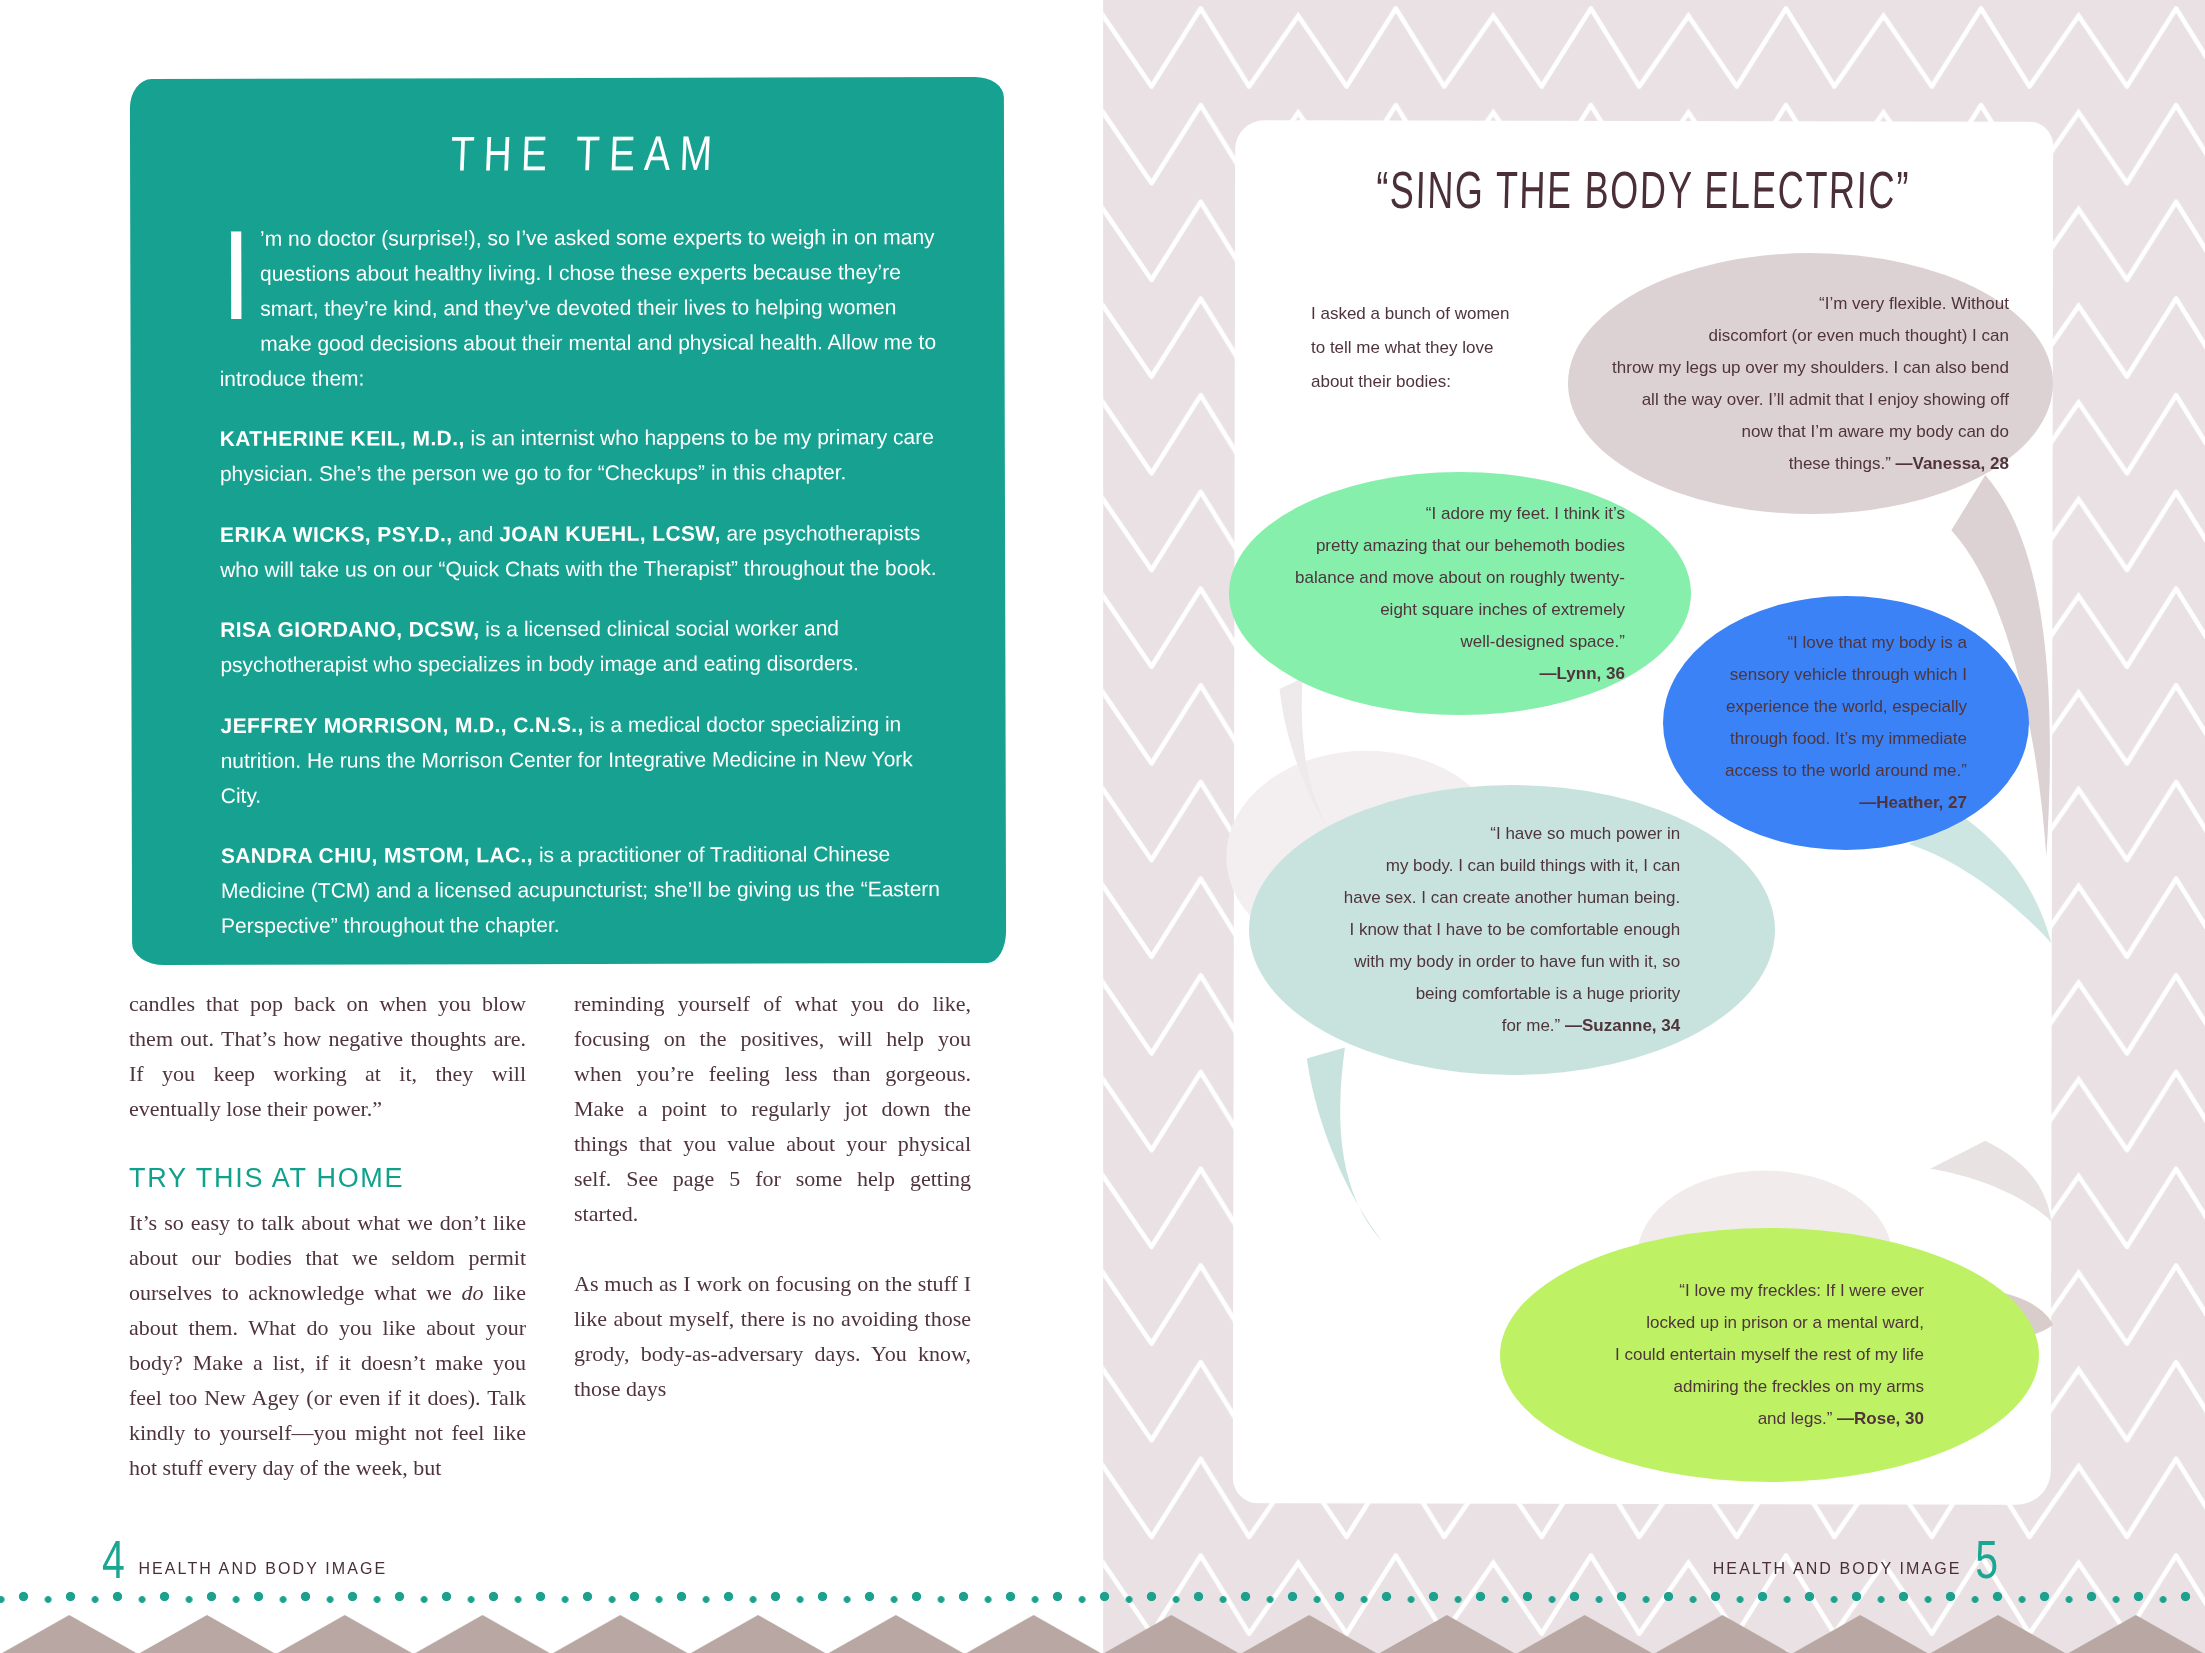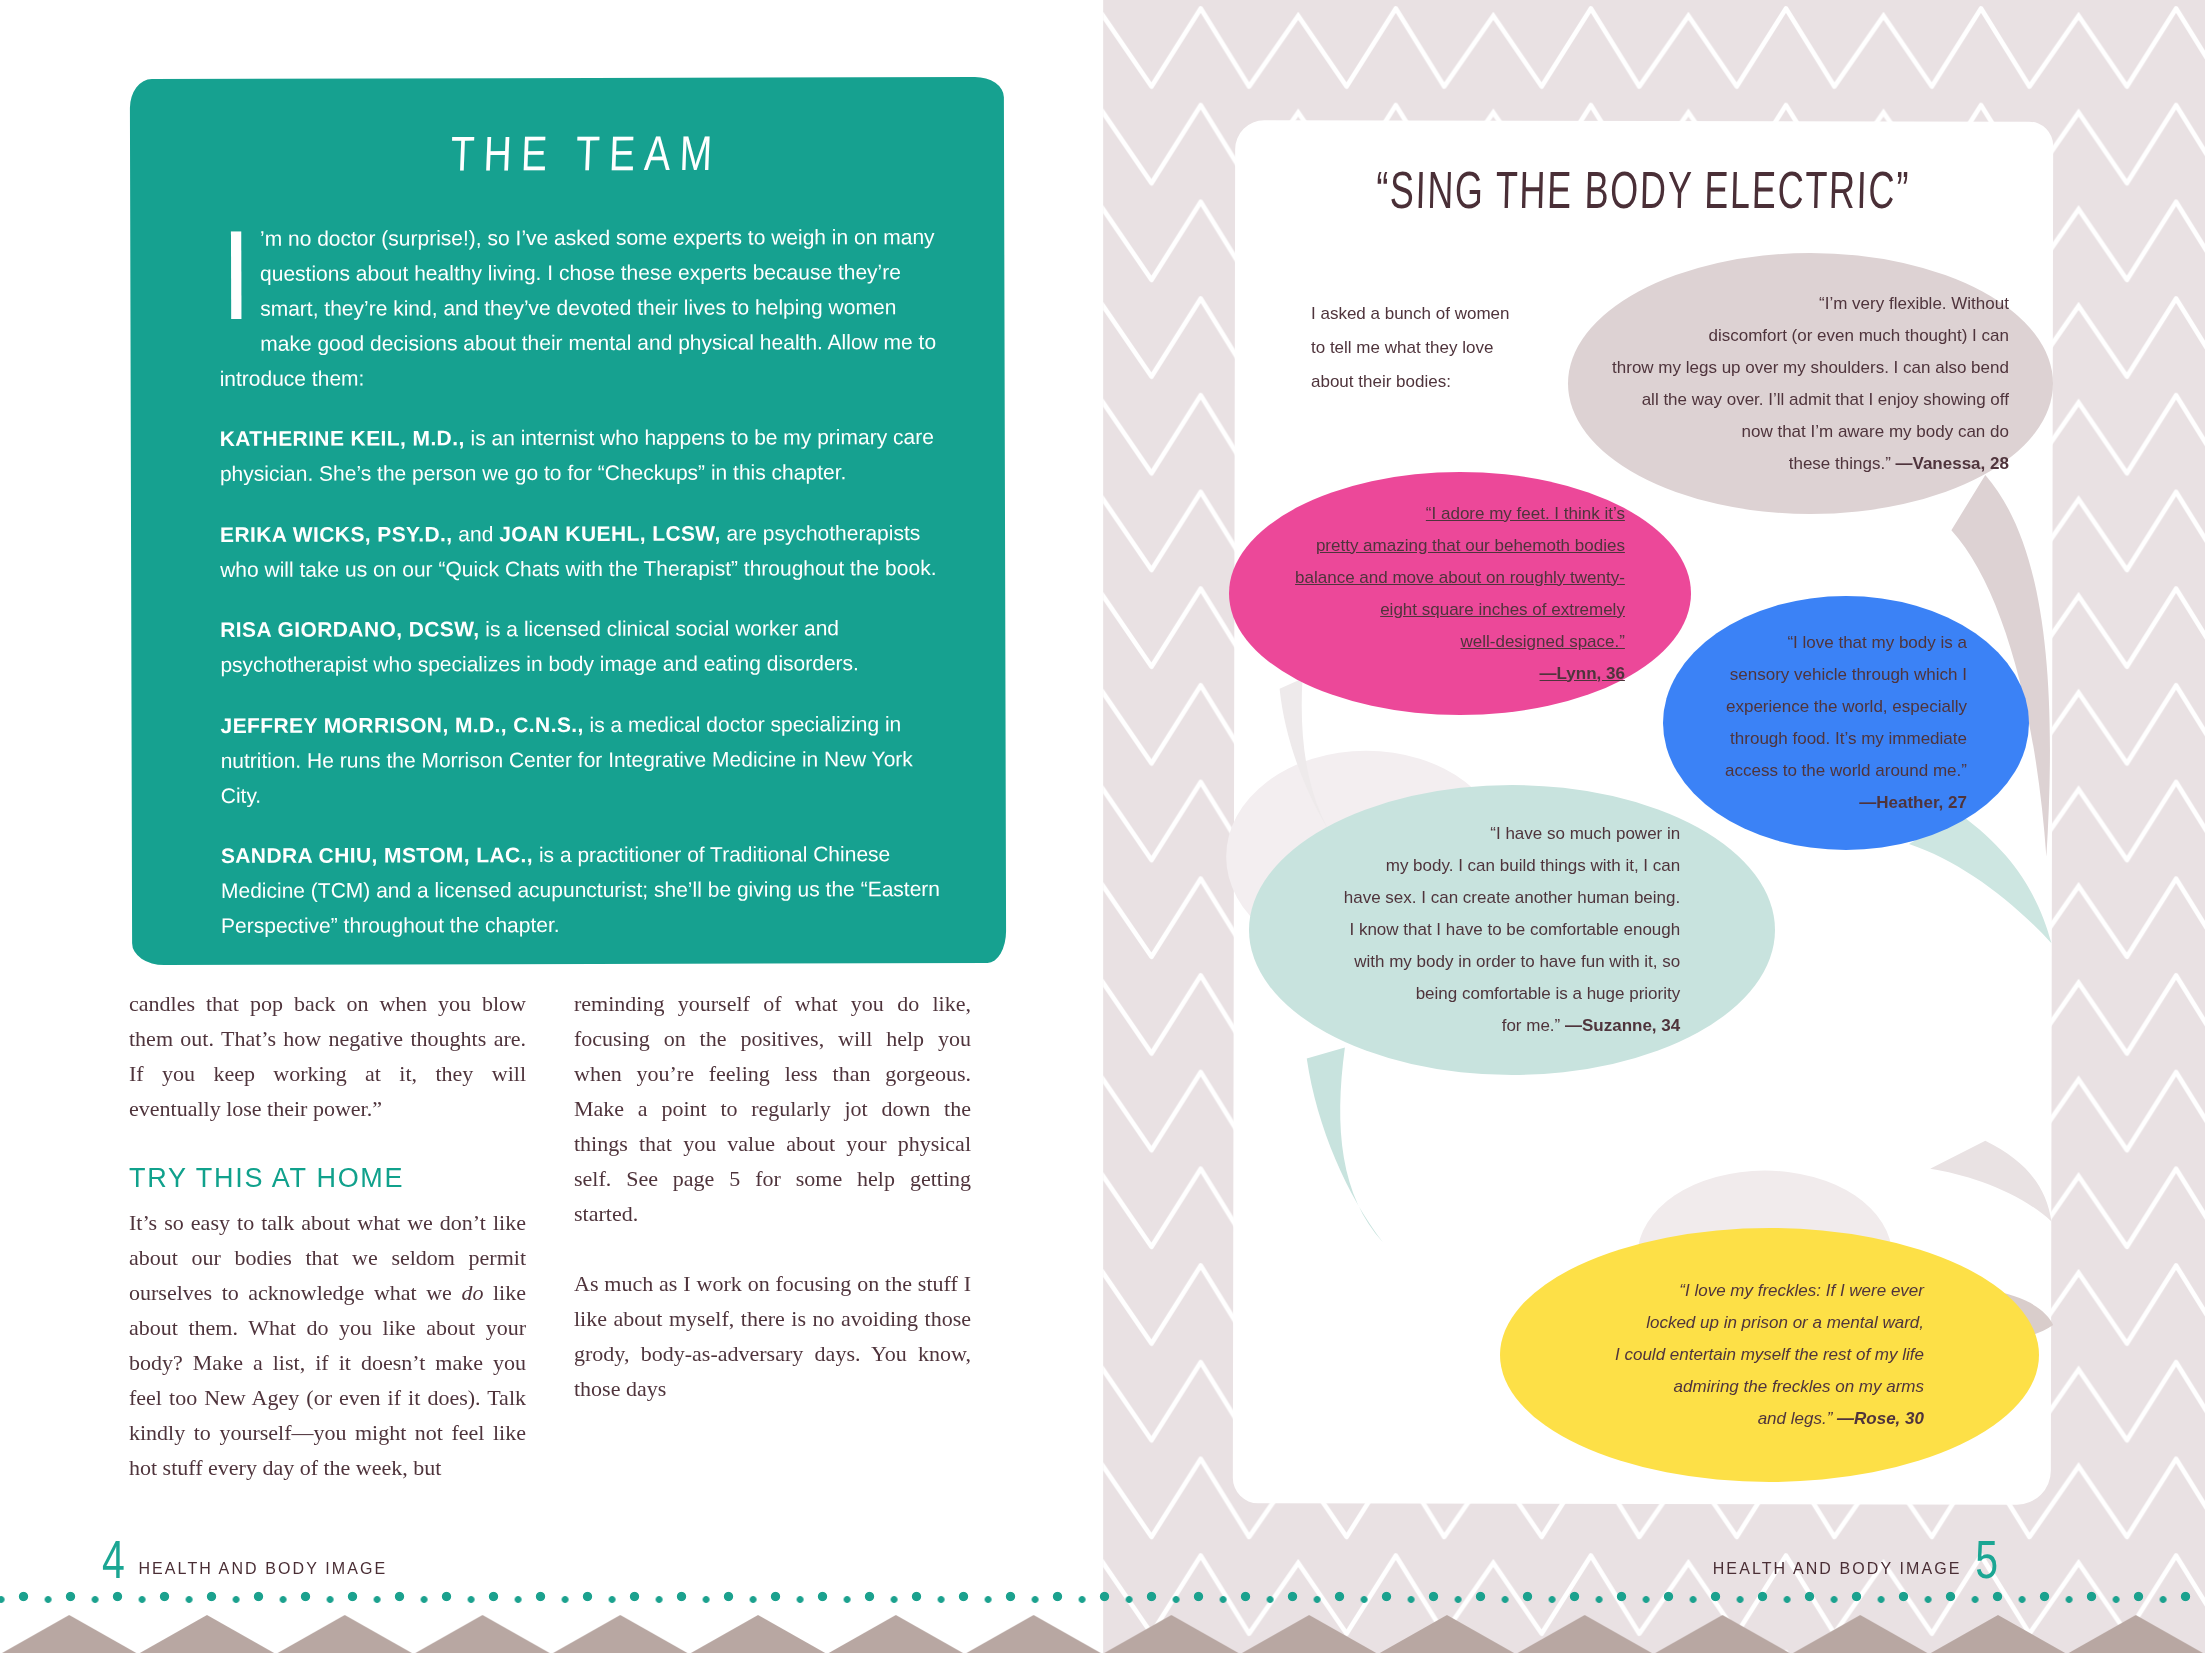--- a/index.html
+++ b/index.html
@@ -67,25 +67,25 @@
     font-size:17px;line-height:34px;color:#4f343c;white-space:pre-line;text-align:left;
   }
   .tails-layer{position:absolute;left:0;top:0;}
   .bubble{
     position:absolute;border-radius:50%;display:flex;align-items:center;justify-content:center;
     text-align:right;font-size:17px;line-height:32px;color:#4f343c;
     padding:8.5px 13.6px;box-sizing:border-box;white-space:pre-line;
   }
   .bubble strong{font-weight:700;}
   .b-vanessa{left:465px;top:253px;width:485px;height:261px;background:#ddd2d3;}
-  .b-lynn{left:126px;top:472px;width:462px;height:243px;background:#ec4899;text-decoration:underline;}
+  .b-lynn{left:126px;top:472px;width:462px;height:243px;background:#86efac;}
   .b-heather{left:560px;top:596px;width:366px;height:254px;background:#3b82f6;}
   .b-suzanne{left:146px;top:785px;width:526px;height:290px;background:#c8e3de;}
   .b-stefanie{left:522px;top:1005px;width:407px;height:217px;background:#e9e2e3;}
-  .b-rose{left:397px;top:1228px;width:539px;height:254px;background:#fde047;font-style:italic;}
+  .b-rose{left:397px;top:1228px;width:539px;height:254px;background:#bef264;}
   
   .dotted-line{
     position:absolute;left:0;top:1588px;width:2205px;height:17px;
     background-image:
       radial-gradient(circle, #1ba18e 4.2px, rgba(0,0,0,0) 5.1px),
       radial-gradient(circle, #1ba18e 3px, rgba(0,0,0,0) 3.8px);
     background-size:47px 17px,47px 17px;
     background-position:0 0,24.6px 2.5px;
     background-repeat:repeat-x;
   }

